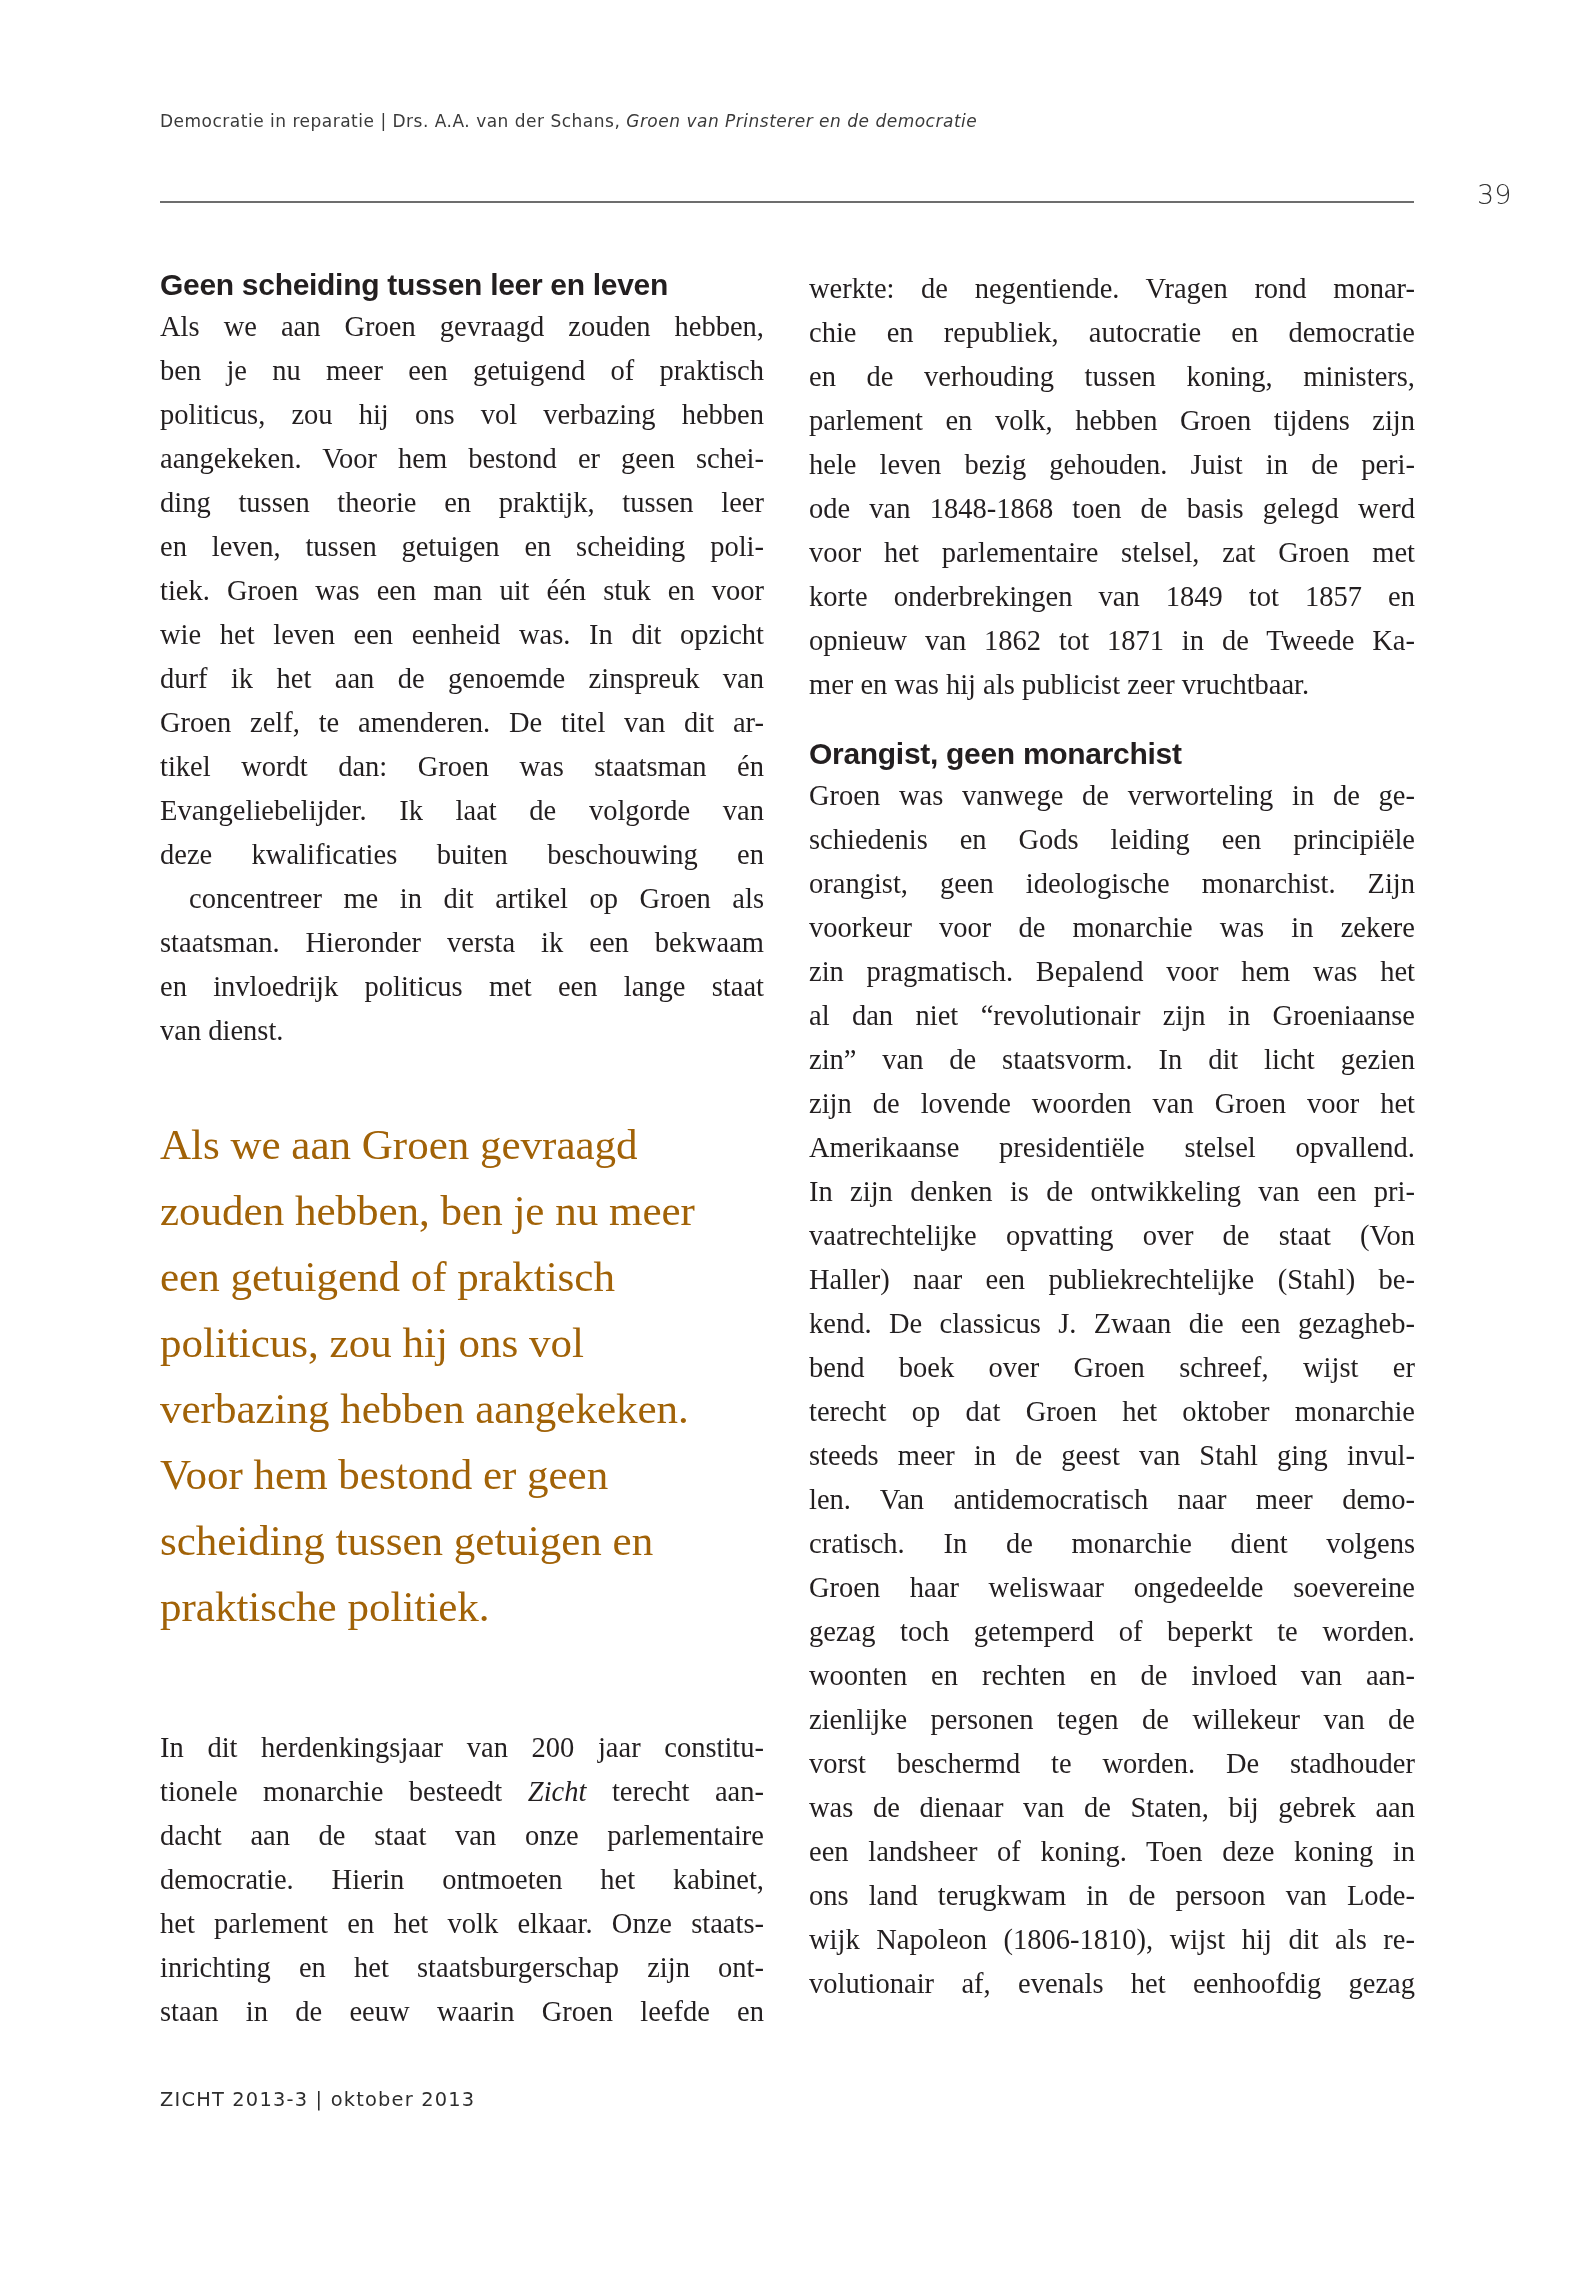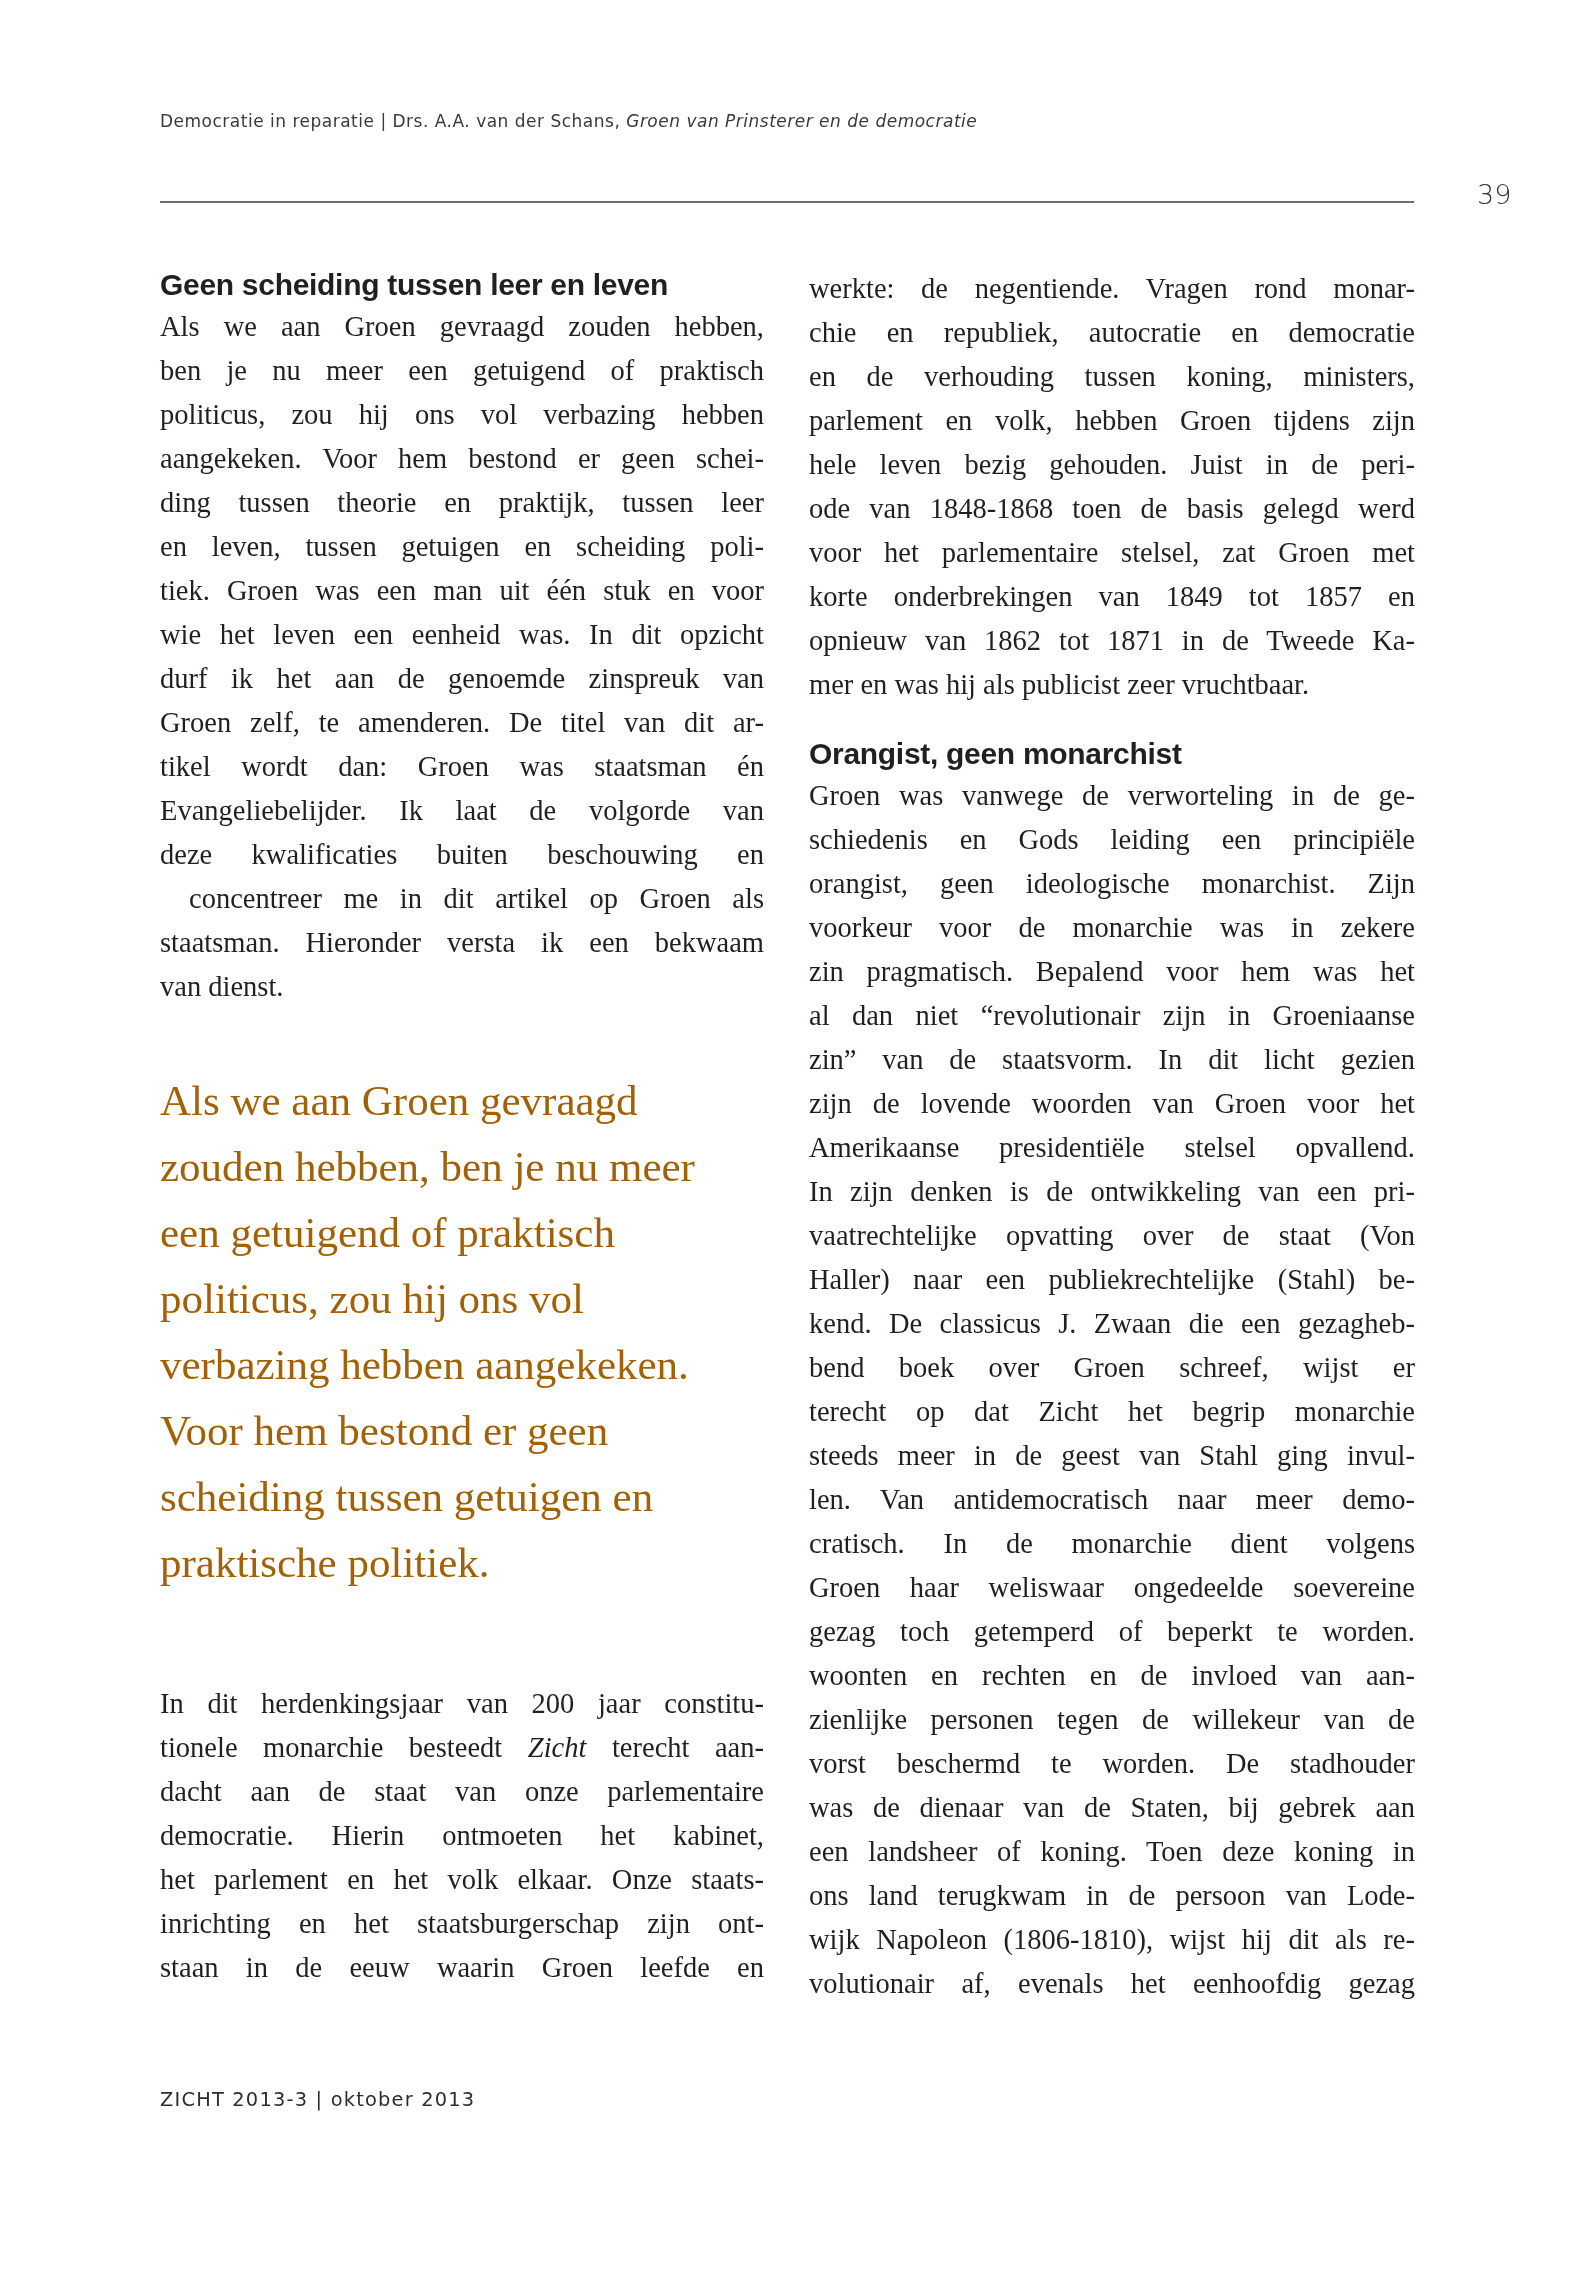--- a/index.html
+++ b/index.html
@@ -63,20 +63,21 @@
       <div class="line" style="white-space: nowrap; display: block;">en leven, tussen getuigen en scheiding poli-</div>
       <div class="line" style="white-space: nowrap; display: block;">tiek. Groen was een man uit één stuk en voor</div>
       <div class="line" style="white-space: nowrap; display: block;">wie het leven een eenheid was. In dit opzicht</div>
       <div class="line" style="white-space: nowrap; display: block;">durf ik het aan de genoemde zinspreuk van</div>
       <div class="line" style="white-space: nowrap; display: block;">Groen zelf, te amenderen. De titel van dit ar-</div>
       <div class="line" style="white-space: nowrap; display: block;">tikel wordt dan: Groen was staatsman én</div>
       <div class="line" style="white-space: nowrap; display: block;">Evangeliebelijder. Ik laat de volgorde van</div>
       <div class="line" style="white-space: nowrap; display: block;">deze kwalificaties buiten beschouwing en</div>
       <div class="line" style="white-space: nowrap; display: block; margin-left: 29px;">concentreer me in dit artikel op Groen als</div>
       <div class="line" style="white-space: nowrap; display: block;">staatsman. Hieronder versta ik een bekwaam</div>
+      <div class="line" style="white-space: nowrap; display: block;">en invloedrijk politicus met een lange staat</div>
       <div class="line last">van dienst.</div>
     </div>
 
   <div class="pullquote">
     <div>
         <div class="pq-line">Als we aan Groen gevraagd</div>
         <div class="pq-line">zouden hebben, ben je nu meer</div>
         <div class="pq-line">een getuigend of praktisch</div>
         <div class="pq-line">politicus, zou hij ons vol</div>
         <div class="pq-line">verbazing hebben aangekeken.</div>
@@ -123,21 +124,21 @@
       <div class="line" style="white-space: nowrap; display: block;">zin pragmatisch. Bepalend voor hem was het</div>
       <div class="line" style="white-space: nowrap; display: block;">al dan niet “revolutionair zijn in Groeniaanse</div>
       <div class="line" style="white-space: nowrap; display: block;">zin” van de staatsvorm. In dit licht gezien</div>
       <div class="line" style="white-space: nowrap; display: block;">zijn de lovende woorden van Groen voor het</div>
       <div class="line" style="white-space: nowrap; display: block;">Amerikaanse presidentiële stelsel opvallend.</div>
       <div class="line" style="white-space: nowrap; display: block;">In zijn denken is de ontwikkeling van een pri-</div>
       <div class="line" style="white-space: nowrap; display: block;">vaatrechtelijke opvatting over de staat (Von</div>
       <div class="line" style="white-space: nowrap; display: block;">Haller) naar een publiekrechtelijke (Stahl) be-</div>
       <div class="line" style="white-space: nowrap; display: block;">kend. De classicus J. Zwaan die een gezagheb-</div>
       <div class="line" style="white-space: nowrap; display: block;">bend boek over Groen schreef, wijst er</div>
-      <div class="line" style="white-space: nowrap; display: block;">terecht op dat Zicht het begrip monarchie</div>
+      <div class="line" style="white-space: nowrap; display: block;">terecht op dat Groen het oktober monarchie</div>
       <div class="line" style="white-space: nowrap; display: block;">steeds meer in de geest van Stahl ging invul-</div>
       <div class="line" style="white-space: nowrap; display: block;">len. Van antidemocratisch naar meer demo-</div>
       <div class="line" style="white-space: nowrap; display: block;">cratisch. In de monarchie dient volgens</div>
       <div class="line" style="white-space: nowrap; display: block;">Groen haar weliswaar ongedeelde soevereine</div>
       <div class="line" style="white-space: nowrap; display: block;">gezag toch getemperd of beperkt te worden.</div>
       <div class="line" style="white-space: nowrap; display: block;">woonten en rechten en de invloed van aan-</div>
       <div class="line" style="white-space: nowrap; display: block;">zienlijke personen tegen de willekeur van de</div>
       <div class="line" style="white-space: nowrap; display: block;">vorst beschermd te worden. De stadhouder</div>
       <div class="line" style="white-space: nowrap; display: block;">was de dienaar van de Staten, bij gebrek aan</div>
       <div class="line" style="white-space: nowrap; display: block;">een landsheer of koning. Toen deze koning in</div>

